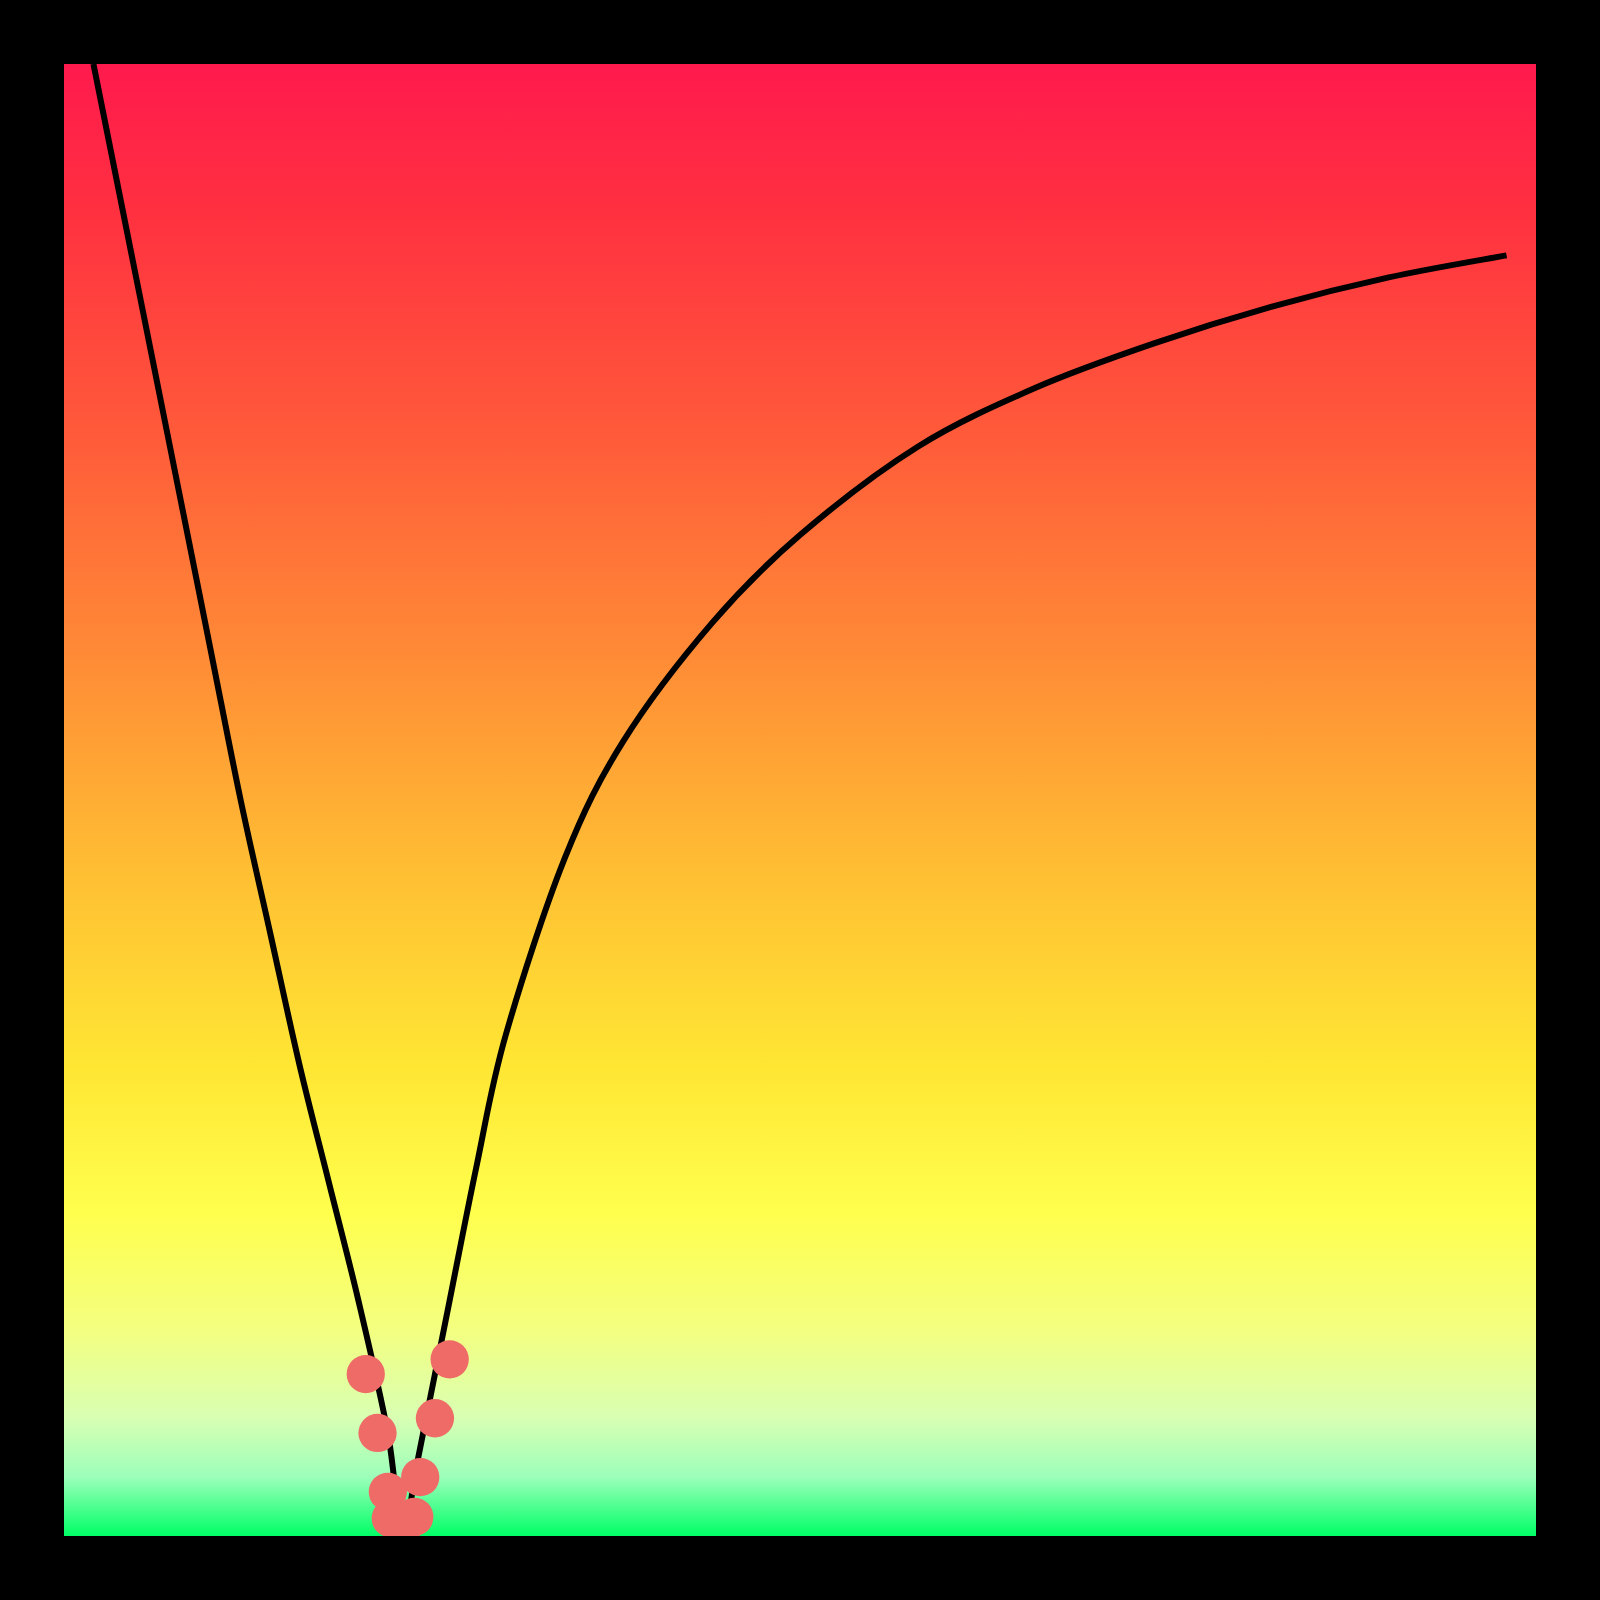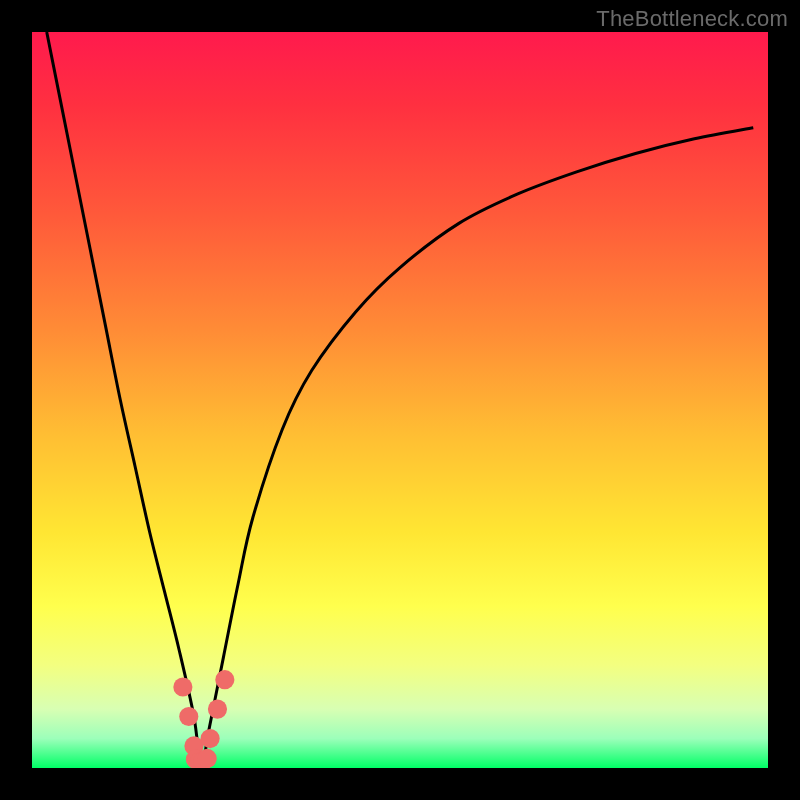--- a/index.html
+++ b/index.html
@@ -54,21 +54,20 @@
     font-size: 22px;
     color: #6a6a6a;
     letter-spacing: 0.2px;
     user-select: none;
   }
 </style>
 </head>
 <body>
 <div class="stage">
 
-  <div class="watermark">TheBottleneck.com</div>
 
   <div class="plot">
     <div class="gradient"></div>
     <svg class="curve" viewBox="0 0 100 100" preserveAspectRatio="none">
       <g id="curve-group">
           <path d="M 2 0 C 2.3333333333333335 1.6666666666666667 3.3333333333333335 6.666666666666666 4 10 C 4.666666666666667 13.333333333333334 5.333333333333333 16.666666666666668 6 20 C 6.666666666666667 23.333333333333332 7.333333333333333 26.666666666666668 8 30 C 8.666666666666666 33.333333333333336 9.333333333333334 36.666666666666664 10 40 C 10.666666666666666 43.333333333333336 11.333333333333334 46.833333333333336 12 50 C 12.666666666666666 53.166666666666664 13.333333333333334 56 14 59 C 14.666666666666666 62 15.333333333333334 65.16666666666667 16 68 C 16.666666666666668 70.83333333333333 17.333333333333332 73.33333333333333 18 76 C 18.666666666666668 78.66666666666667 19.333333333333332 81.16666666666667 20 84 C 20.666666666666668 86.83333333333333 21.5 90.33333333333333 22 93 C 22.5 95.66666666666667 22.666666666666668 99.66666666666667 23 100 C 23.333333333333332 100.33333333333333 23.5 97.5 24 95 C 24.5 92.5 25.333333333333332 88.33333333333333 26 85 C 26.666666666666668 81.66666666666667 27.333333333333332 78.16666666666667 28 75 C 28.666666666666668 71.83333333333333 29 69.5 30 66 C 31 62.5 32.666666666666664 57.333333333333336 34 54 C 35.333333333333336 50.666666666666664 36.333333333333336 48.666666666666664 38 46 C 39.666666666666664 43.333333333333336 42 40.333333333333336 44 38 C 46 35.666666666666664 47.666666666666664 34 50 32 C 52.333333333333336 30 55.333333333333336 27.666666666666668 58 26 C 60.666666666666664 24.333333333333332 63.333333333333336 23.166666666666668 66 22 C 68.66666666666667 20.833333333333332 71.33333333333333 19.916666666666668 74 19 C 76.66666666666667 18.083333333333332 79.33333333333333 17.25 82 16.5 C 84.66666666666667 15.75 87.33333333333333 15.083333333333334 90 14.5 C 92.66666666666667 13.916666666666666 96.66666666666667 13.25 98 13 " fill="none" stroke="#000000" stroke-width="3" vector-effect="non-scaling-stroke"></path>
         </g>
       <g id="marker-group">
           <circle cx="20.5" cy="89" r="1.3" fill="#ef6b68"></circle>
           <circle cx="21.3" cy="93" r="1.3" fill="#ef6b68"></circle>

